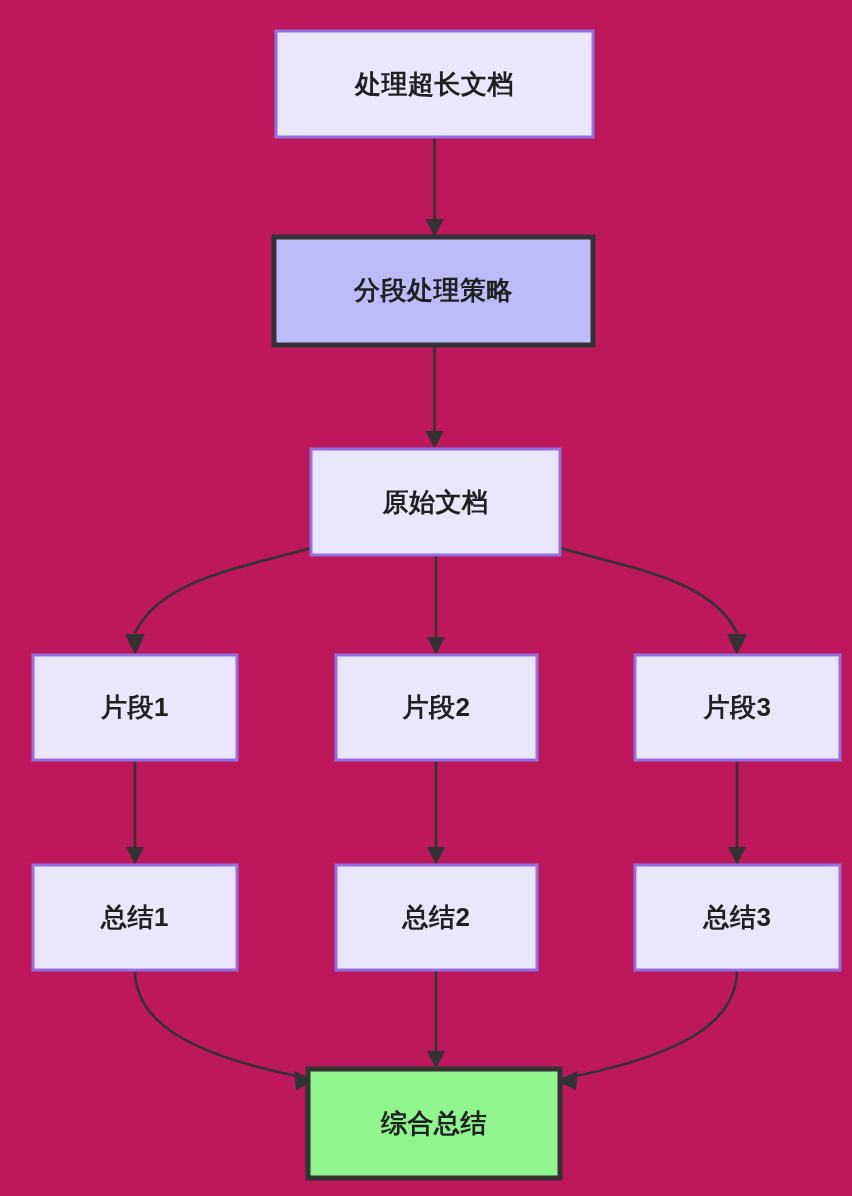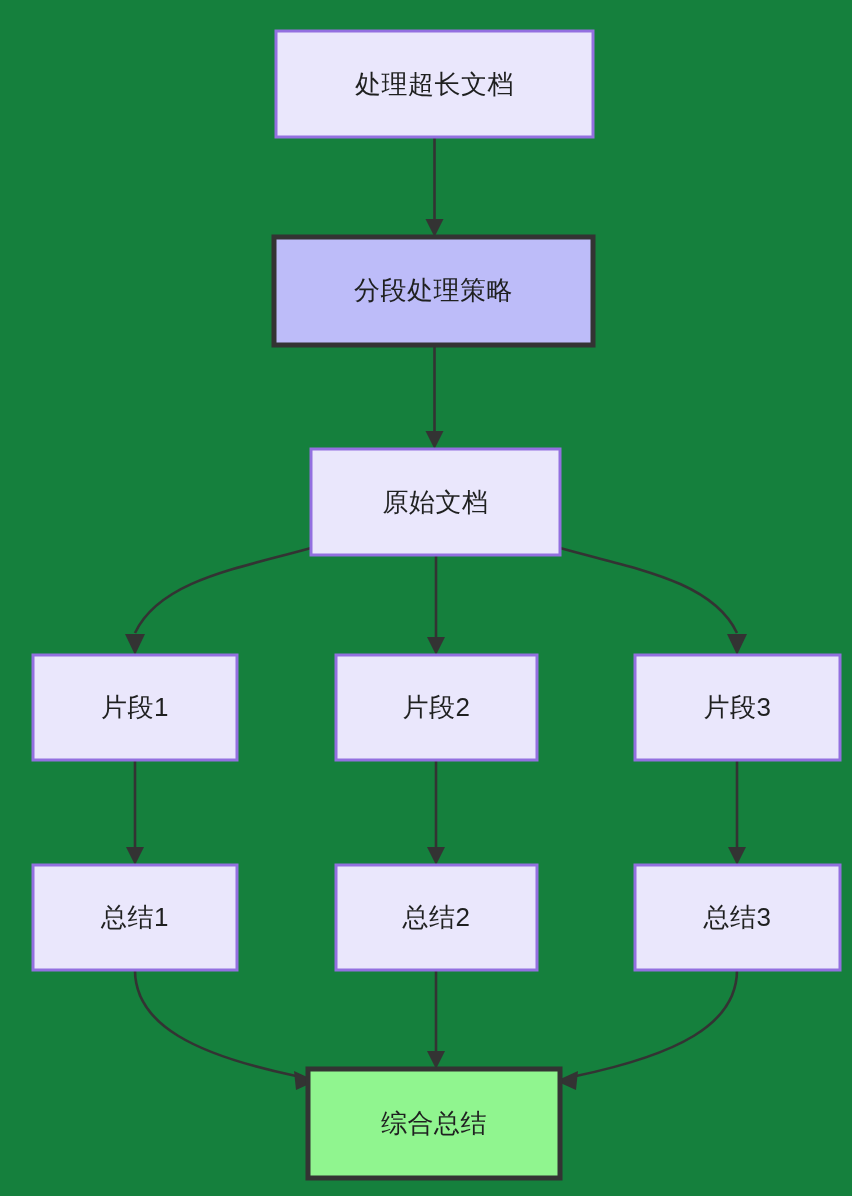--- a/index.html
+++ b/index.html
@@ -10,21 +10,22 @@
   body {
     width: 852px;
     height: 1196px;
     font-family: "Liberation Sans", "DejaVu Sans", sans-serif;
     overflow: hidden;
   }
   #flowchart-root {
     position: relative;
     width: 852px;
     height: 1196px;
-    background: #15803d;
+    background: #be185d;
+    font-weight: bold;
   }
   svg#diagram {
     display: block;
     width: 852px;
     height: 1196px;
   }
   .node-rect {
     stroke-linejoin: miter;
   }
   .node-label {

